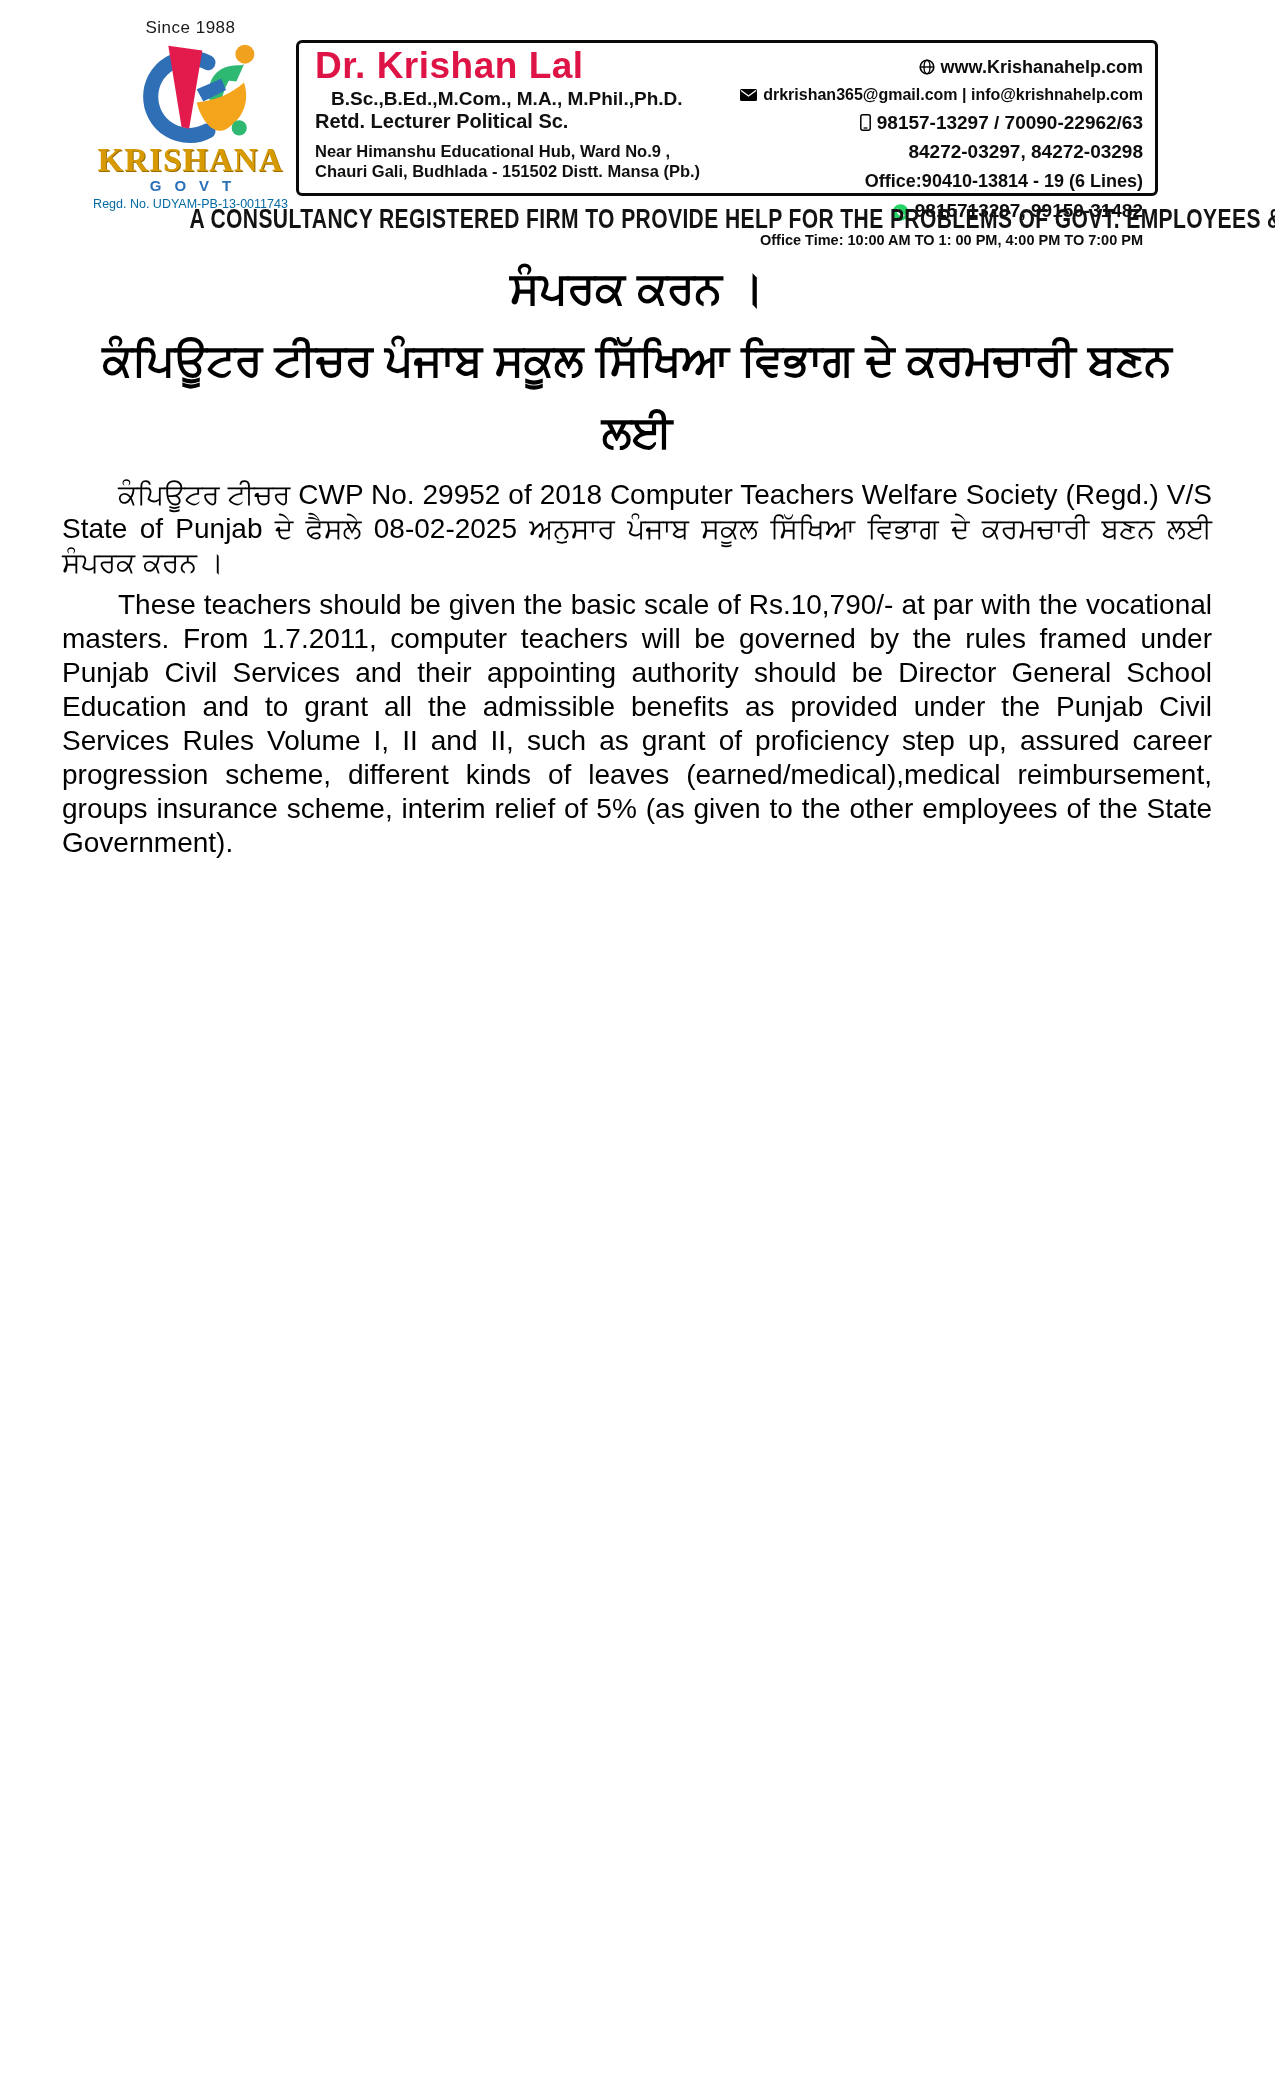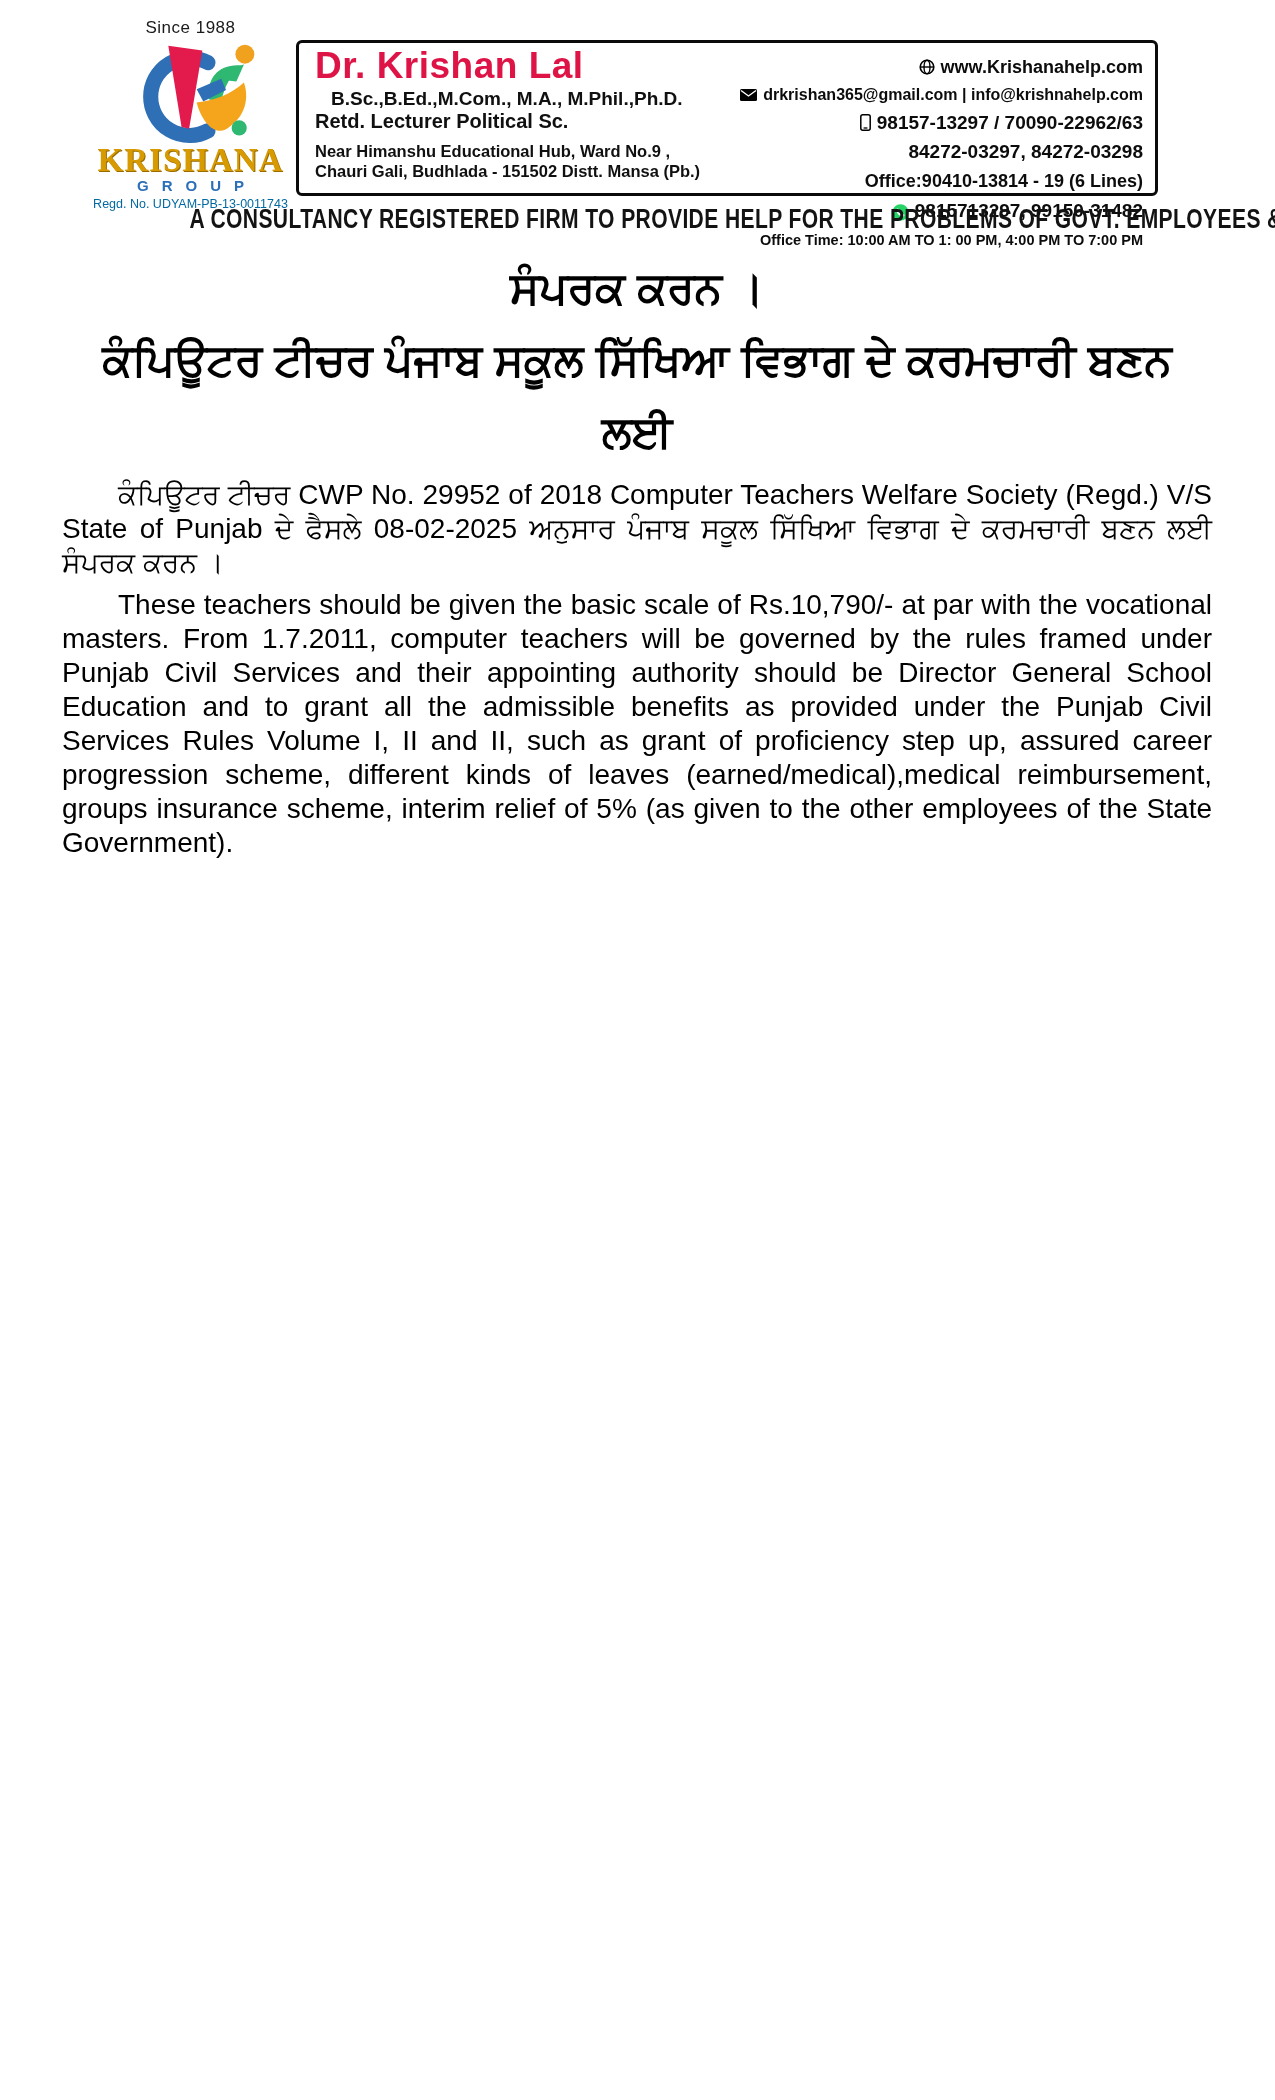--- a/index.html
+++ b/index.html
@@ -52,21 +52,21 @@
       <path d="M98 24 A41 41 0 1 0 98 96" fill="none" stroke="#2f6fb5" stroke-width="16" stroke-linecap="round"></path>
       <polygon points="56,6 92,11 78,94 70,92" fill="#e31b4d"></polygon>
       <path d="M99 63 C96 40 110 25 133 27 C122 37 115 50 112 65 Z" fill="#2eb872"></path>
       <path d="M112 42 C120 33 128 28 136 26 L128 44 Z" fill="#2eb872"></path>
       <circle cx="137" cy="15" r="10" fill="#f0a11e"></circle>
       <path d="M86 66 C106 64 123 57 136 45 C143 66 134 85 116 95 C103 100 91 85 86 66 Z" fill="#f4a51c"></path>
       <path d="M86 52 L112 41 L117 53 L93 65 Z" fill="#2f6fb5"></path>
       <circle cx="131" cy="93" r="8" fill="#2eb872"></circle>
     </svg>
     <div class="krishana">KRISHANA</div>
-    <div class="group">GROUP</div>
+    <div class="group">GOVT</div>
     <div class="regd">Regd. No. UDYAM-PB-13-0011743</div>
   </div>
 
   <div class="card">
     <div class="card-left">
       <div class="name">Dr. Krishan Lal</div>
       <div class="quals">B.Sc.,B.Ed.,M.Com., M.A., M.Phil.,Ph.D.</div>
       <div class="desig">Retd. Lecturer Political Sc.</div>
       <div class="addr">
         <div>Near Himanshu Educational Hub, Ward No.9 ,</div>

